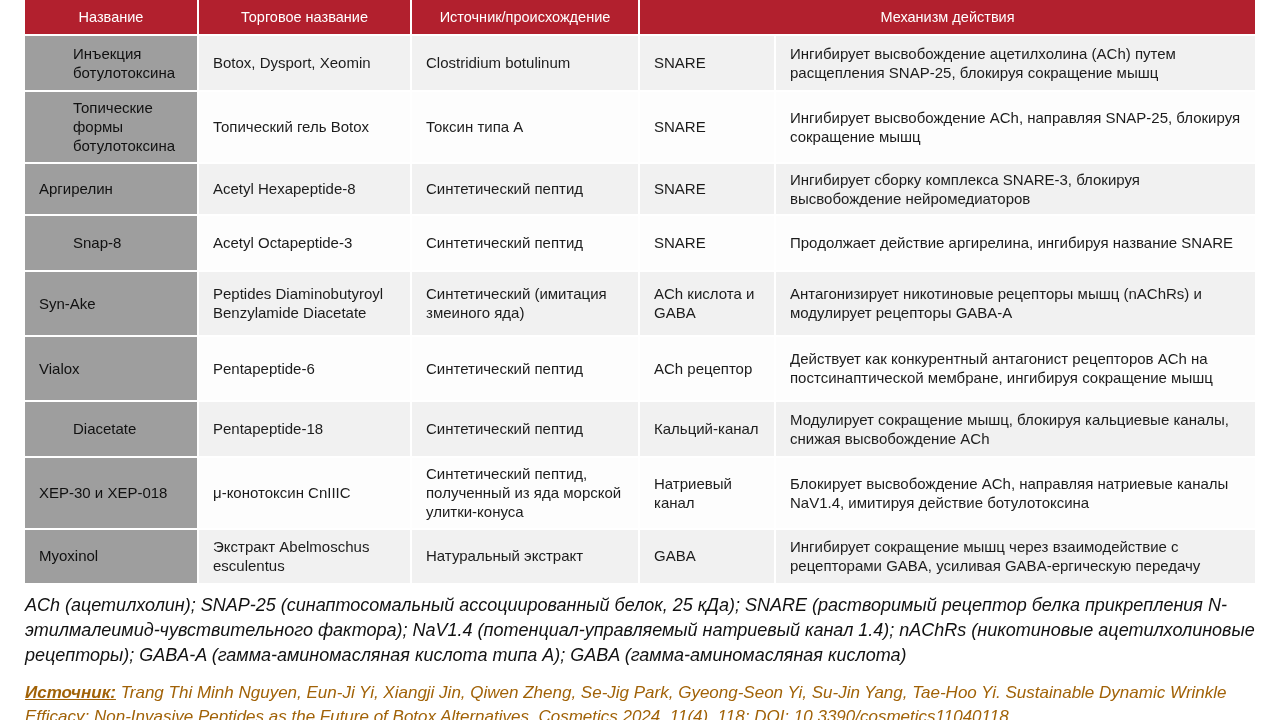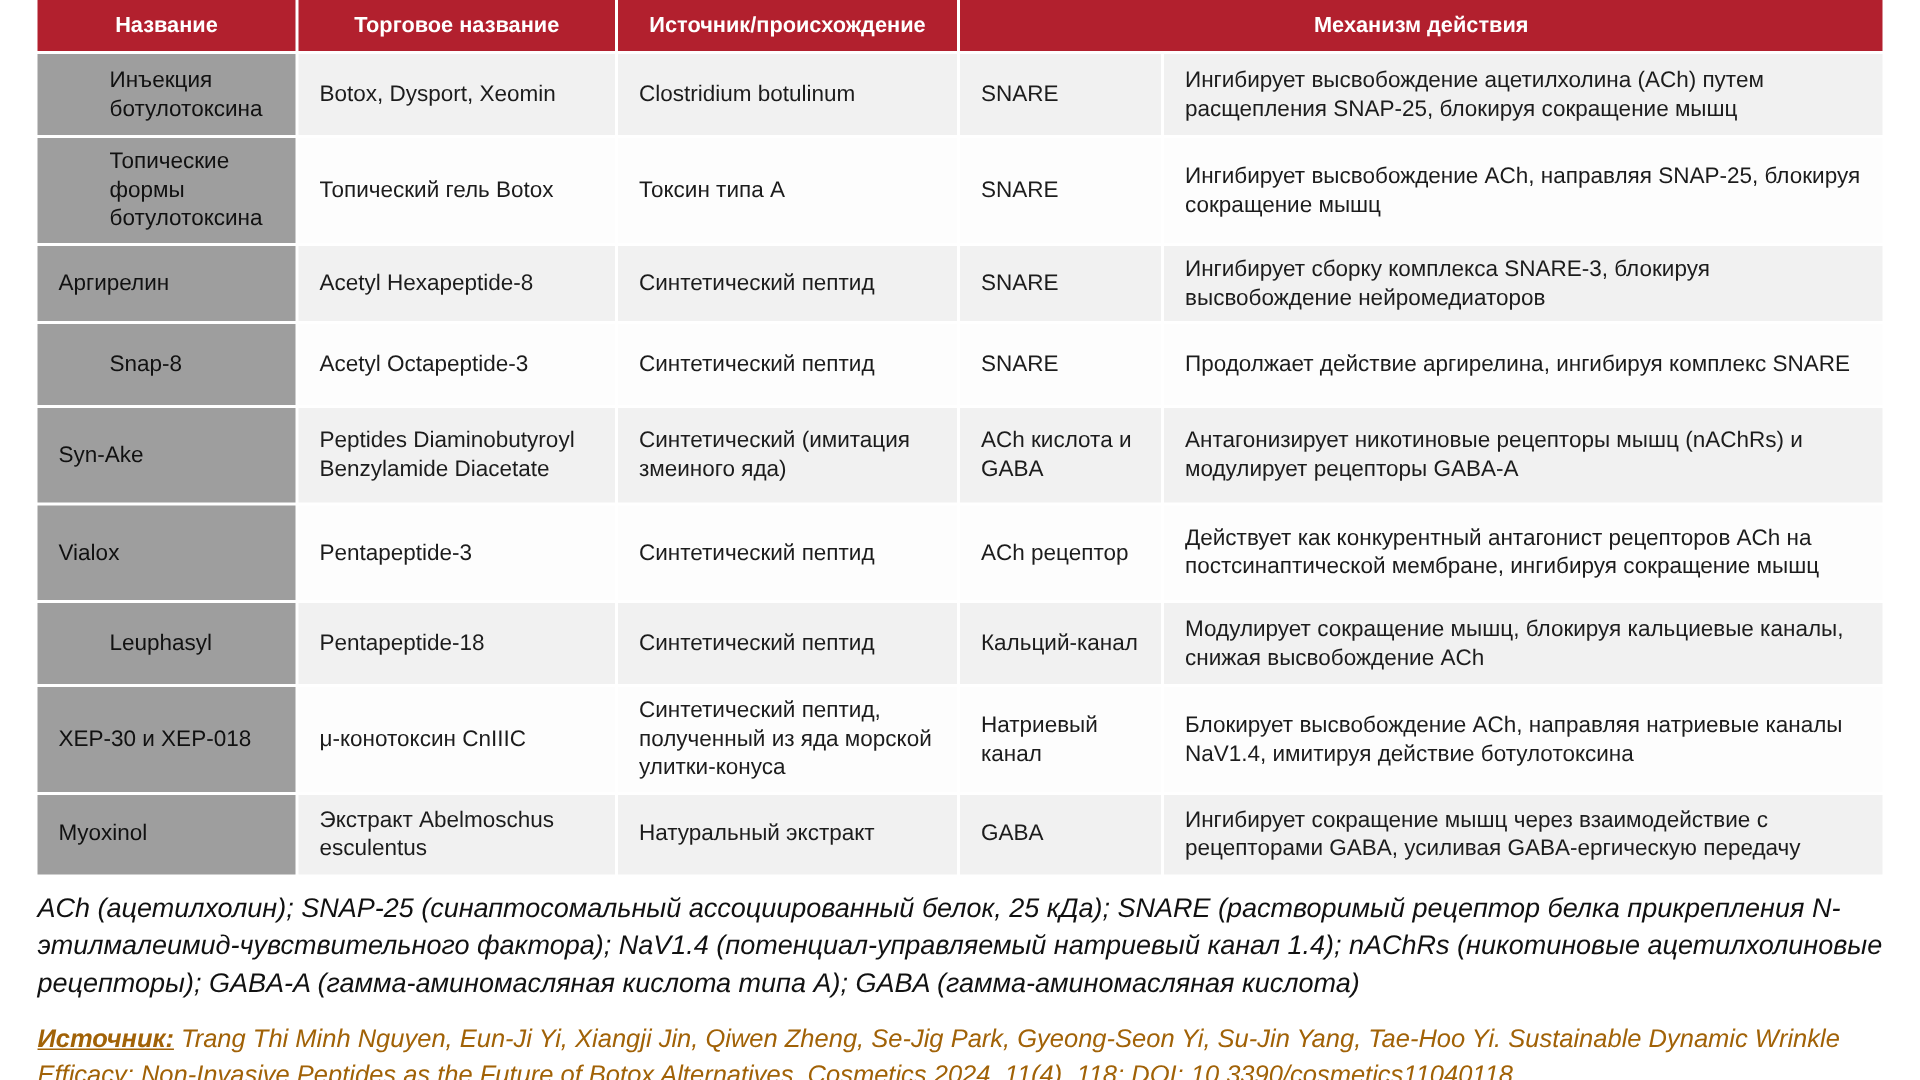--- a/index.html
+++ b/index.html
@@ -22,21 +22,21 @@
   .table{
     display:grid;
     grid-template-columns:172px 211px 226px 134px 1fr;
     gap:2px;
     background:#ffffff;
   }
   .row{display:contents;}
   .th{
     background:#b2202e;
     color:#ffffff;
-    font-weight:bold;
+    font-weight:normal;
     font-size:14.5px;
     display:flex;
     align-items:center;
     justify-content:center;
     min-height:34px;
     text-align:center;
     padding:2px 6px;
     box-sizing:border-box;
   }
   .th.span2{grid-column:span 2;}
@@ -109,41 +109,41 @@
       <div class="td alt">Синтетический пептид</div>
       <div class="td alt">SNARE</div>
       <div class="td alt">Ингибирует сборку комплекса SNARE-3, блокируя высвобождение нейромедиаторов</div>
     </div>
 
     <div class="row">
       <div class="td name h54">Snap-8</div>
       <div class="td plain">Acetyl Octapeptide-3</div>
       <div class="td plain">Синтетический пептид</div>
       <div class="td plain">SNARE</div>
-      <div class="td plain">Продолжает действие аргирелина, ингибируя комплекс SNARE</div>
+      <div class="td plain">Продолжает действие аргирелина, ингибируя название SNARE</div>
     </div>
 
     <div class="row">
       <div class="td name h63">Syn-Ake</div>
       <div class="td alt">Peptides Diaminobutyroyl Benzylamide Diacetate</div>
       <div class="td alt">Синтетический (имитация змеиного яда)</div>
       <div class="td alt">ACh кислота и GABA</div>
       <div class="td alt">Антагонизирует никотиновые рецепторы мышц (nAChRs) и модулирует рецепторы GABA-A</div>
     </div>
 
     <div class="row">
       <div class="td name h63">Vialox</div>
-      <div class="td plain">Pentapeptide-3</div>
+      <div class="td plain">Pentapeptide-6</div>
       <div class="td plain">Синтетический пептид</div>
       <div class="td plain">ACh рецептор</div>
       <div class="td plain">Действует как конкурентный антагонист рецепторов ACh на постсинаптической мембране, ингибируя сокращение мышц</div>
     </div>
 
     <div class="row">
-      <div class="td name h54">Leuphasyl</div>
+      <div class="td name h54">Diacetate</div>
       <div class="td alt">Pentapeptide-18</div>
       <div class="td alt">Синтетический пептид</div>
       <div class="td alt">Кальций-канал</div>
       <div class="td alt">Модулирует сокращение мышц, блокируя кальциевые каналы, снижая высвобождение ACh</div>
     </div>
 
     <div class="row">
       <div class="td name h62">XEP-30 и XEP-018</div>
       <div class="td plain">μ-конотоксин CnIIIC</div>
       <div class="td plain">Синтетический пептид, полученный из яда морской улитки-конуса</div>

